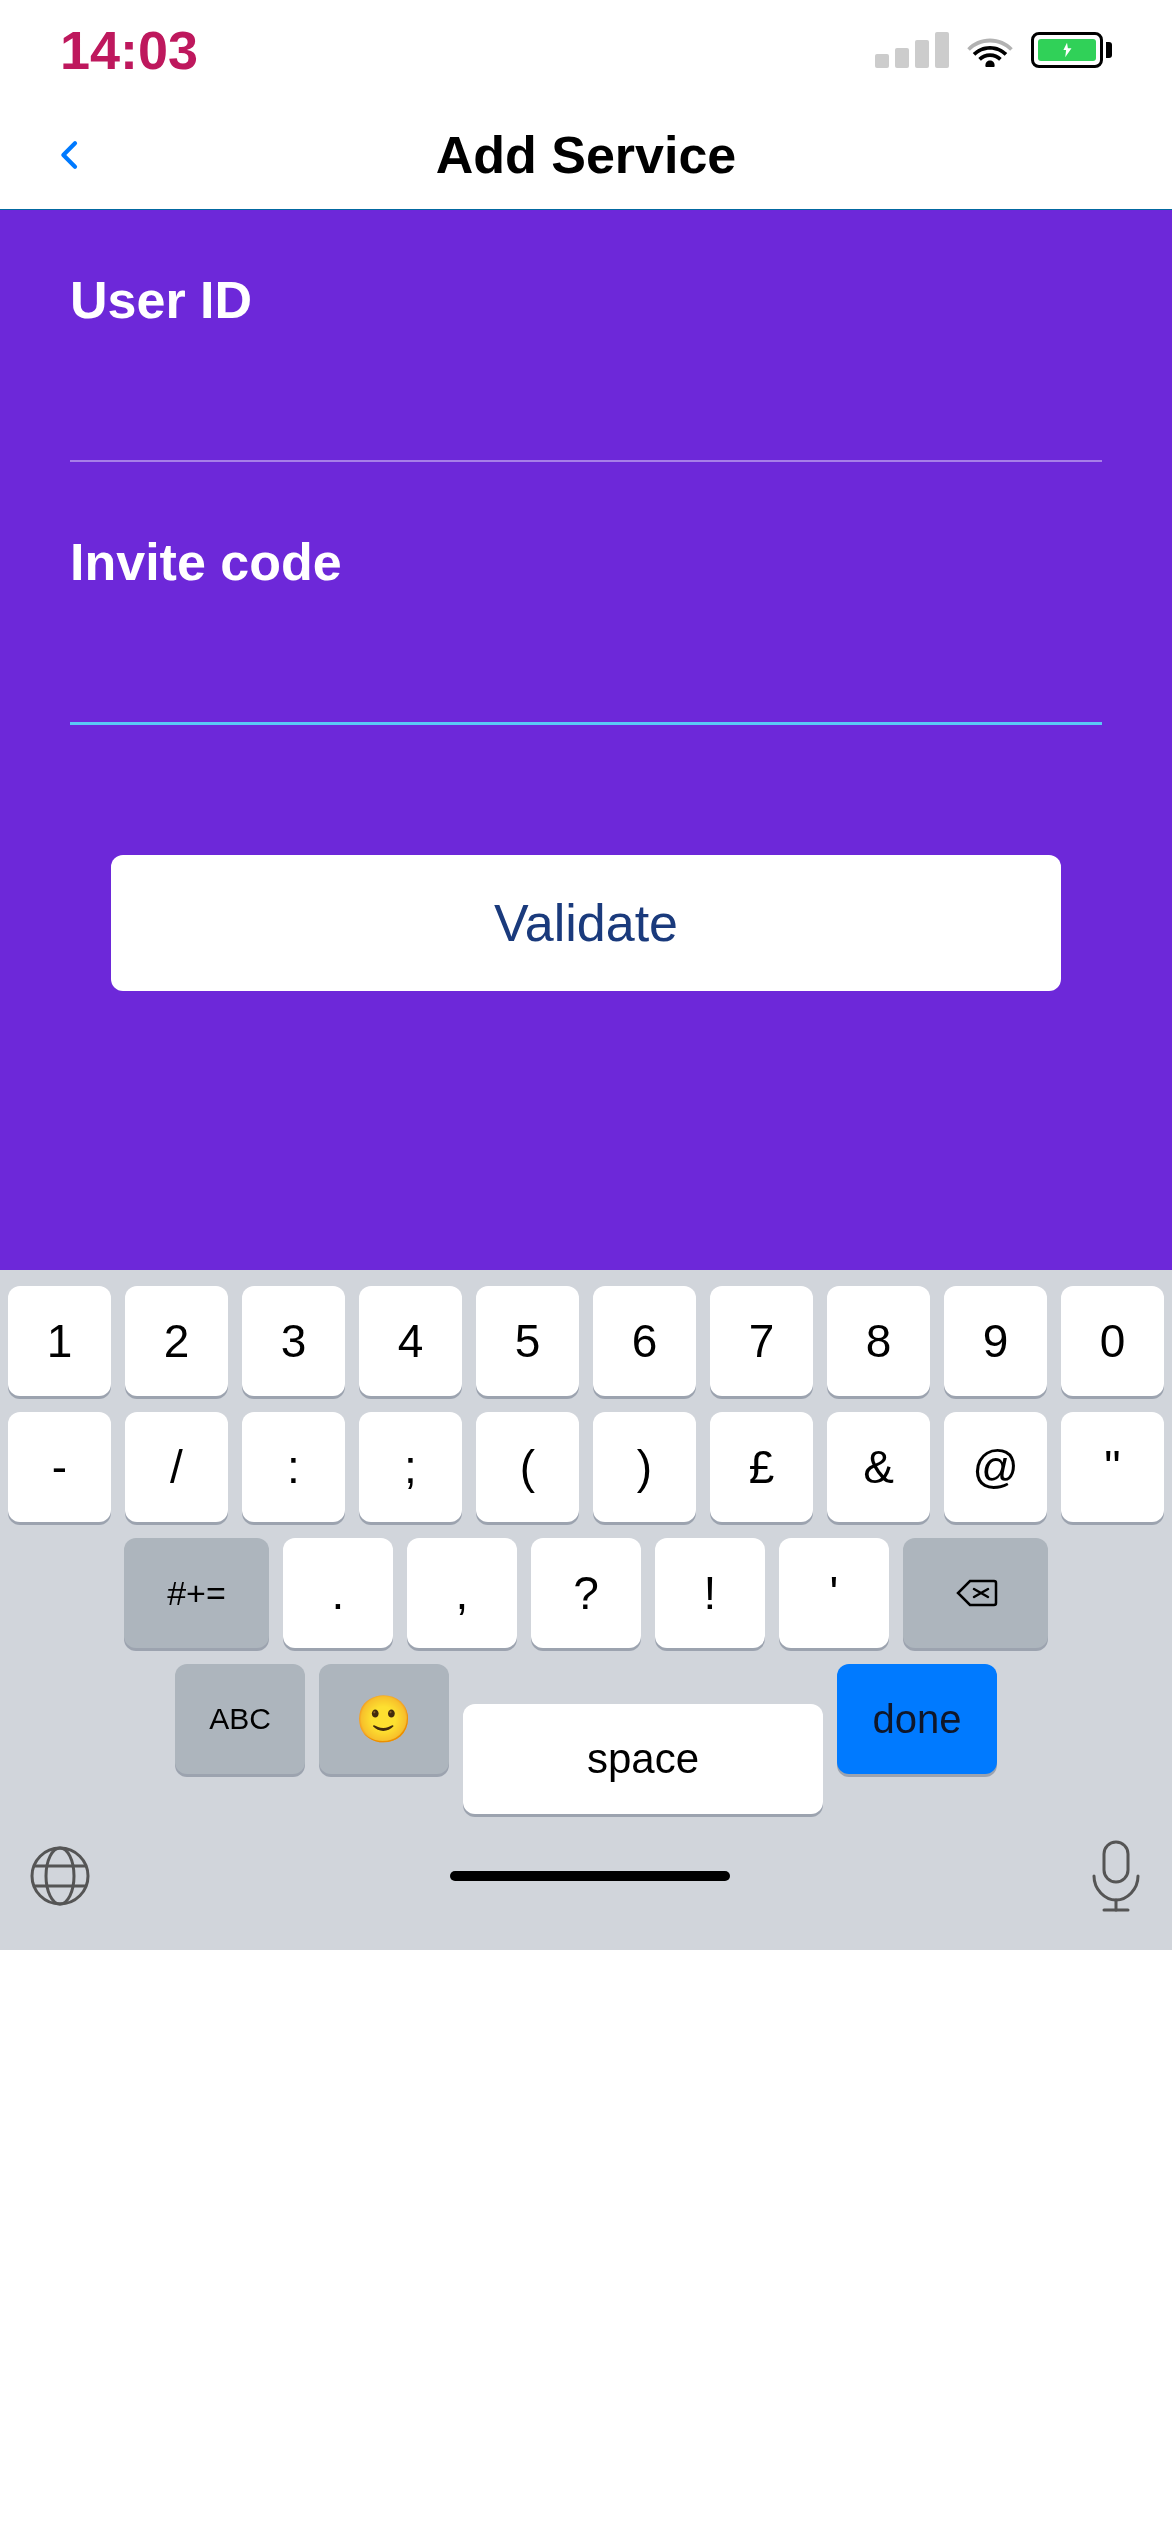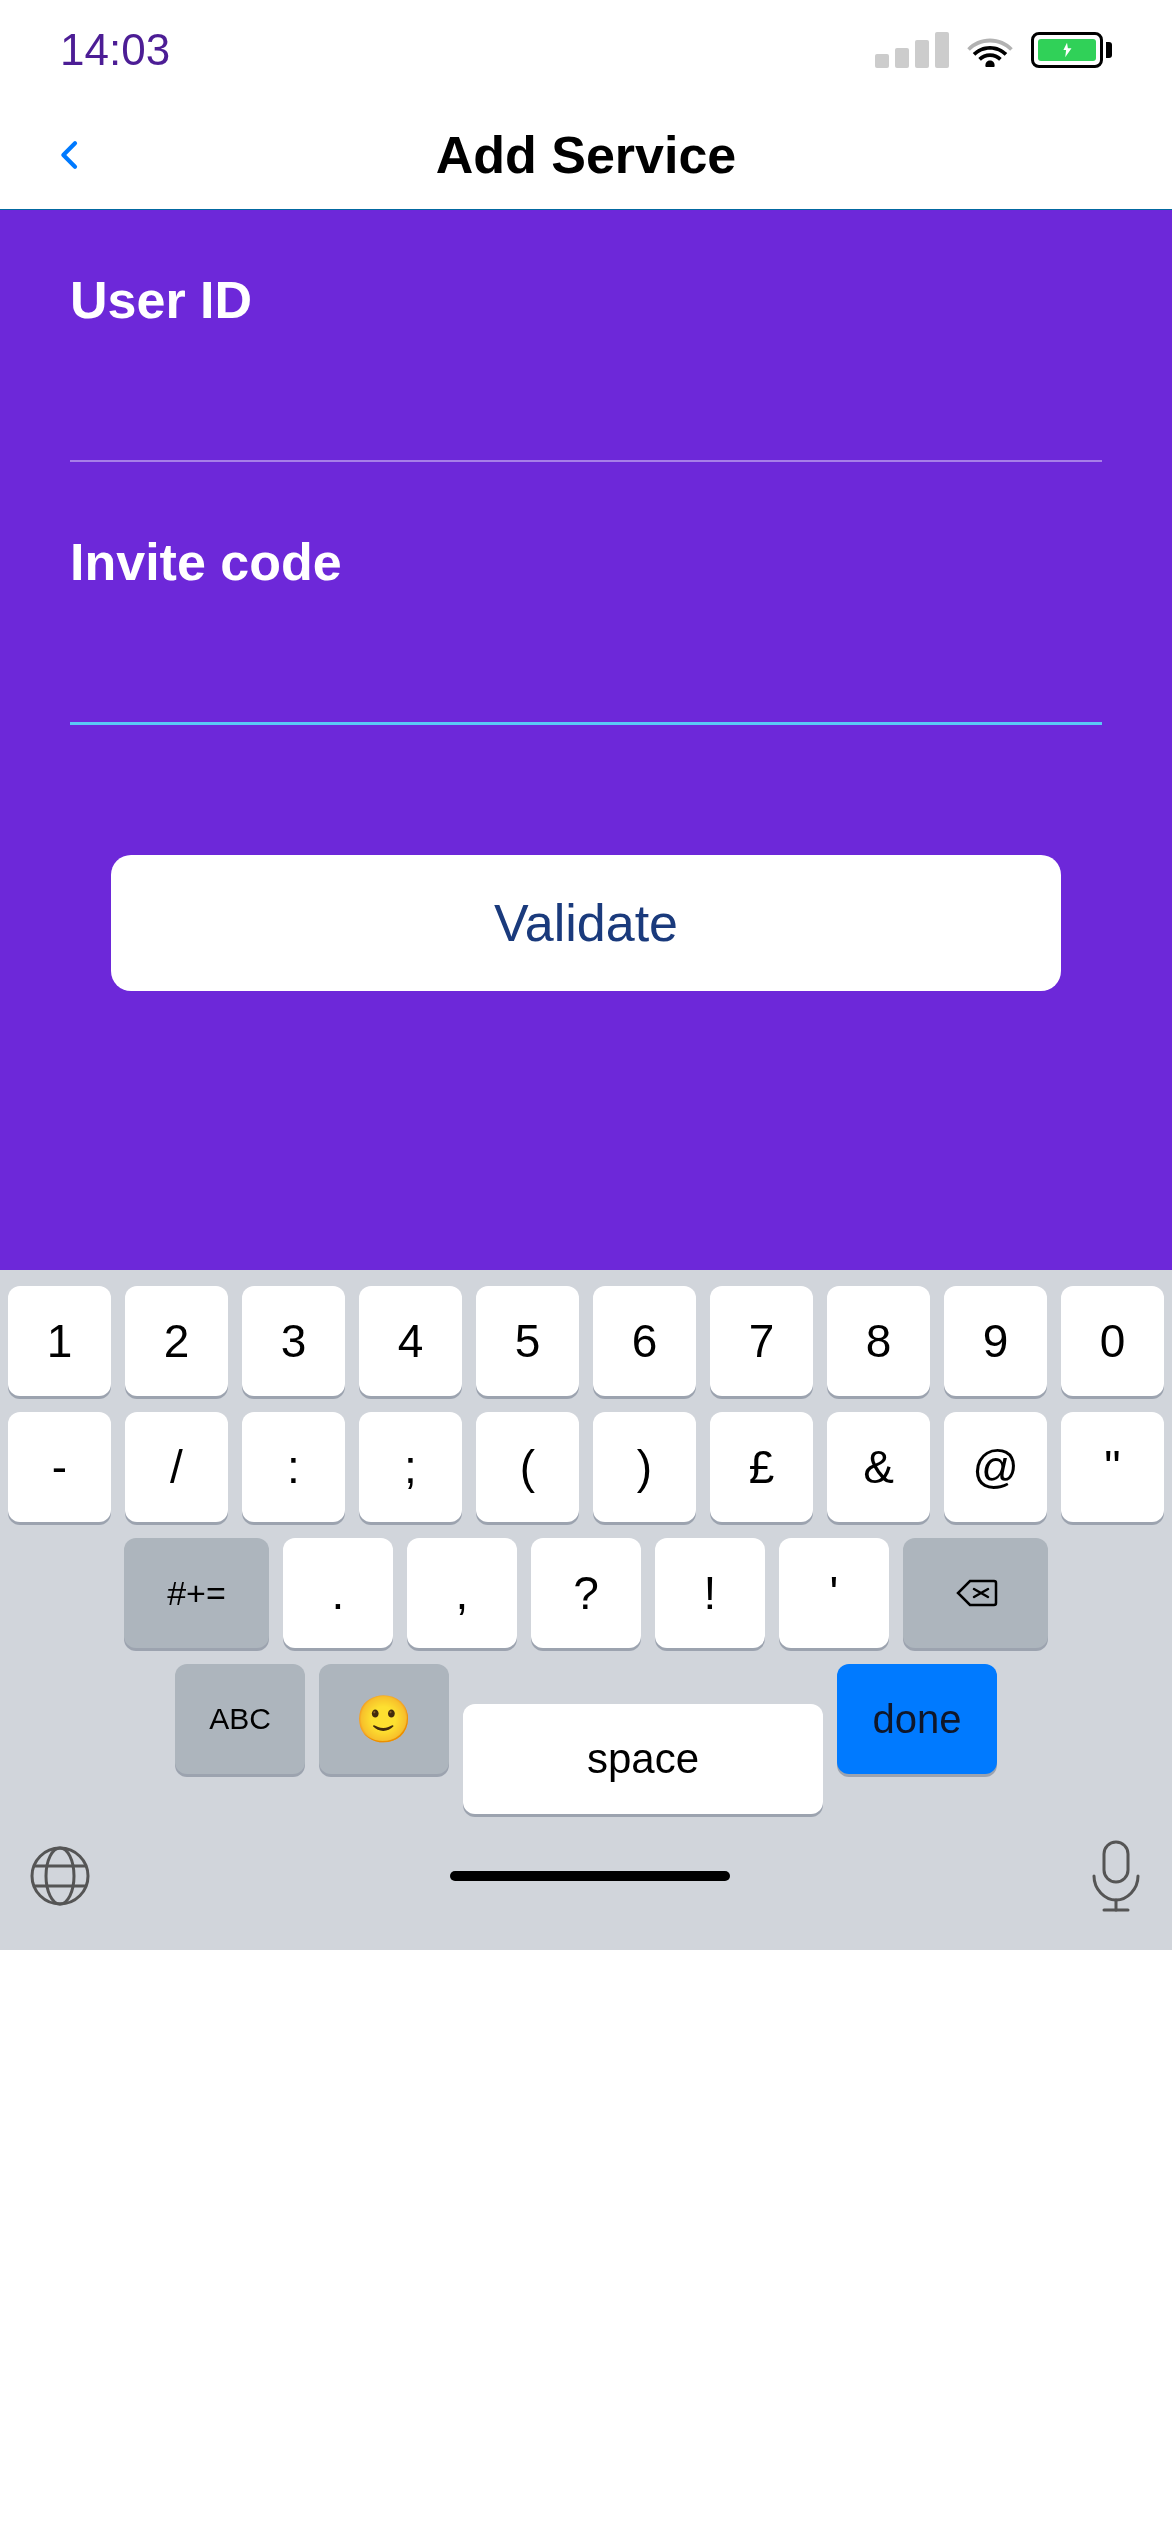--- a/index.html
+++ b/index.html
@@ -16,23 +16,23 @@
     
     .status-bar {
       background: #fff;
       height: 100px;
       display: flex;
       align-items: center;
       justify-content: space-between;
       padding: 0 60px;
     }
     .status-time {
-      font-size: 44px;
-      font-weight: 400;
-      color: #4c1d95;
+      font-size: 54px;
+      font-weight: 700;
+      color: #be185d;
     }
     .status-icons {
       display: flex;
       align-items: center;
       gap: 18px;
     }
     .signal-dots {
       display: flex;
       gap: 6px;
       align-items: flex-end;
@@ -153,21 +153,21 @@
     }
 
     .field-input.active-field {
       border-bottom: 3px solid #5bc8f5;
     }
 
     .validate-button {
       background: #fff;
       color: #1a3a7c;
       border: none;
-      border-radius: 20px;
+      border-radius: 12px;
       font-size: 52px;
       font-weight: 500;
       padding: 38px 0;
       width: 92%;
       margin: 60px auto 0;
       display: block;
       cursor: pointer;
       text-align: center;
     }
 

